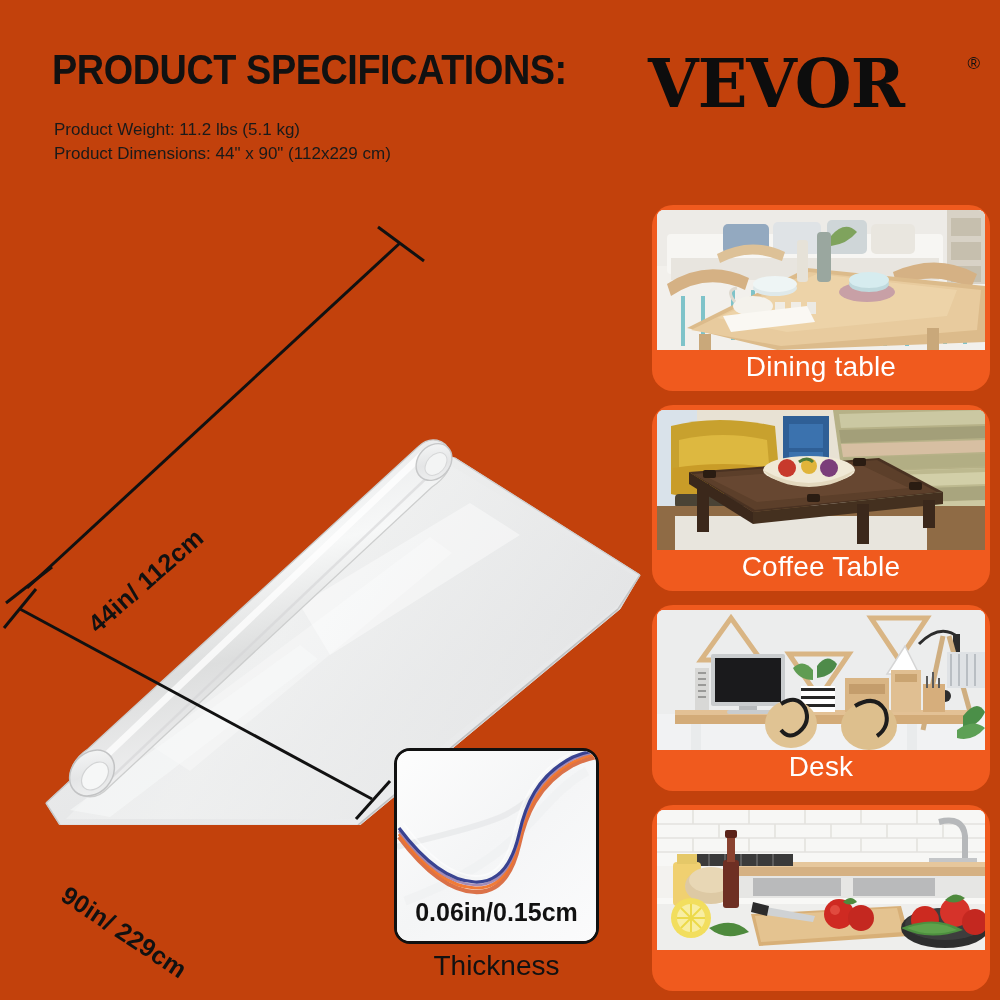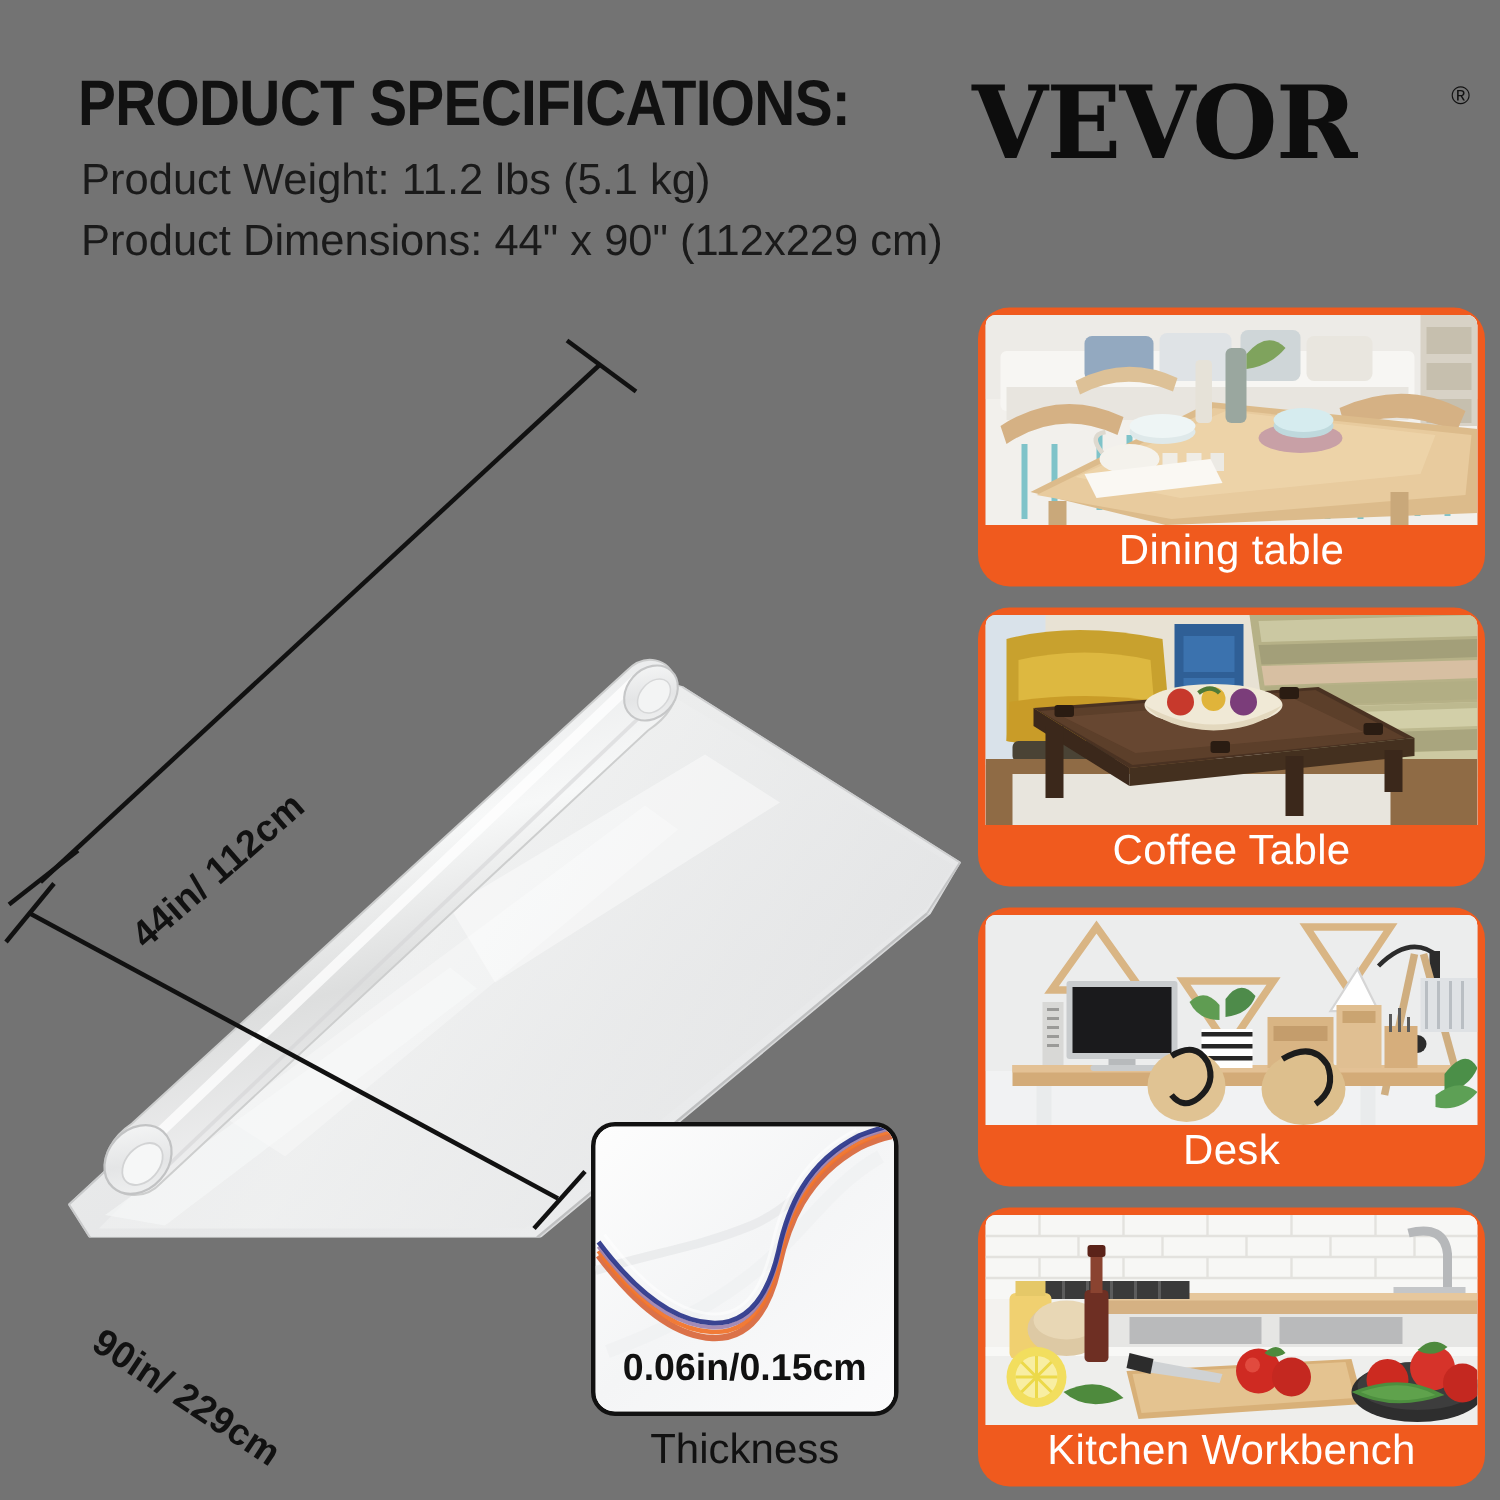--- a/index.html
+++ b/index.html
@@ -6,41 +6,41 @@
   * { margin:0; padding:0; box-sizing:border-box; }
   html, body {
     width:1000px; height:1000px;
     background:#ffffff;
     font-family:"Liberation Sans", sans-serif;
     overflow:hidden;
   }
   #page {
     position:relative;
     width:1000px; height:1000px;
-    background:#737373;
+    background:#c2410c;
   }
 
   
   .spec-title {
     position:absolute;
     left:52px; top:48px;
     font-size:43px;
     font-weight:bold;
     letter-spacing:-0.5px;
     color:#111111;
     font-family:"Liberation Sans Narrow","Liberation Sans", sans-serif;
     transform:scaleX(0.88);
     transform-origin:left center;
     white-space:nowrap;
     line-height:1.0;
   }
   .spec-lines {
     position:absolute;
-    left:54px; top:100px;
-    font-size:29px;
+    left:54px; top:118px;
+    font-size:17px;
     color:#1a1a1a;
     line-height:1.42;
     white-space:nowrap;
   }
   .spec-lines div { font-weight:normal; }
 
   
   .logo-wrap {
     position:absolute;
     left:648px; top:50px;
@@ -559,18 +559,17 @@
           <ellipse cx="288" cy="118" rx="44" ry="20" fill="#2e2e2e"></ellipse>
           <ellipse cx="288" cy="114" rx="40" ry="16" fill="#3d3d3d"></ellipse>
           <circle cx="268" cy="110" r="14" fill="#cc2a20"></circle>
           <circle cx="298" cy="102" r="15" fill="#d6332a"></circle>
           <circle cx="318" cy="112" r="13" fill="#c42820"></circle>
           <path d="M 288 90 q 10 -10 20 -2 q -10 8 -20 2 Z" fill="#4e8a3d"></path>
           <path d="M 244 118 q 34 -14 62 2 q -34 12 -62 -2 Z" fill="#4d8f3f"></path>
           <path d="M 250 118 q 28 -10 50 2 q -28 8 -50 -2 Z" fill="#5fa24c"></path>
         </svg>
       </div>
-      <div class="card-caption">Kitchen Workbench</div>
     </div>
 
   </div>
 
 </div>
 
 </body></html>

